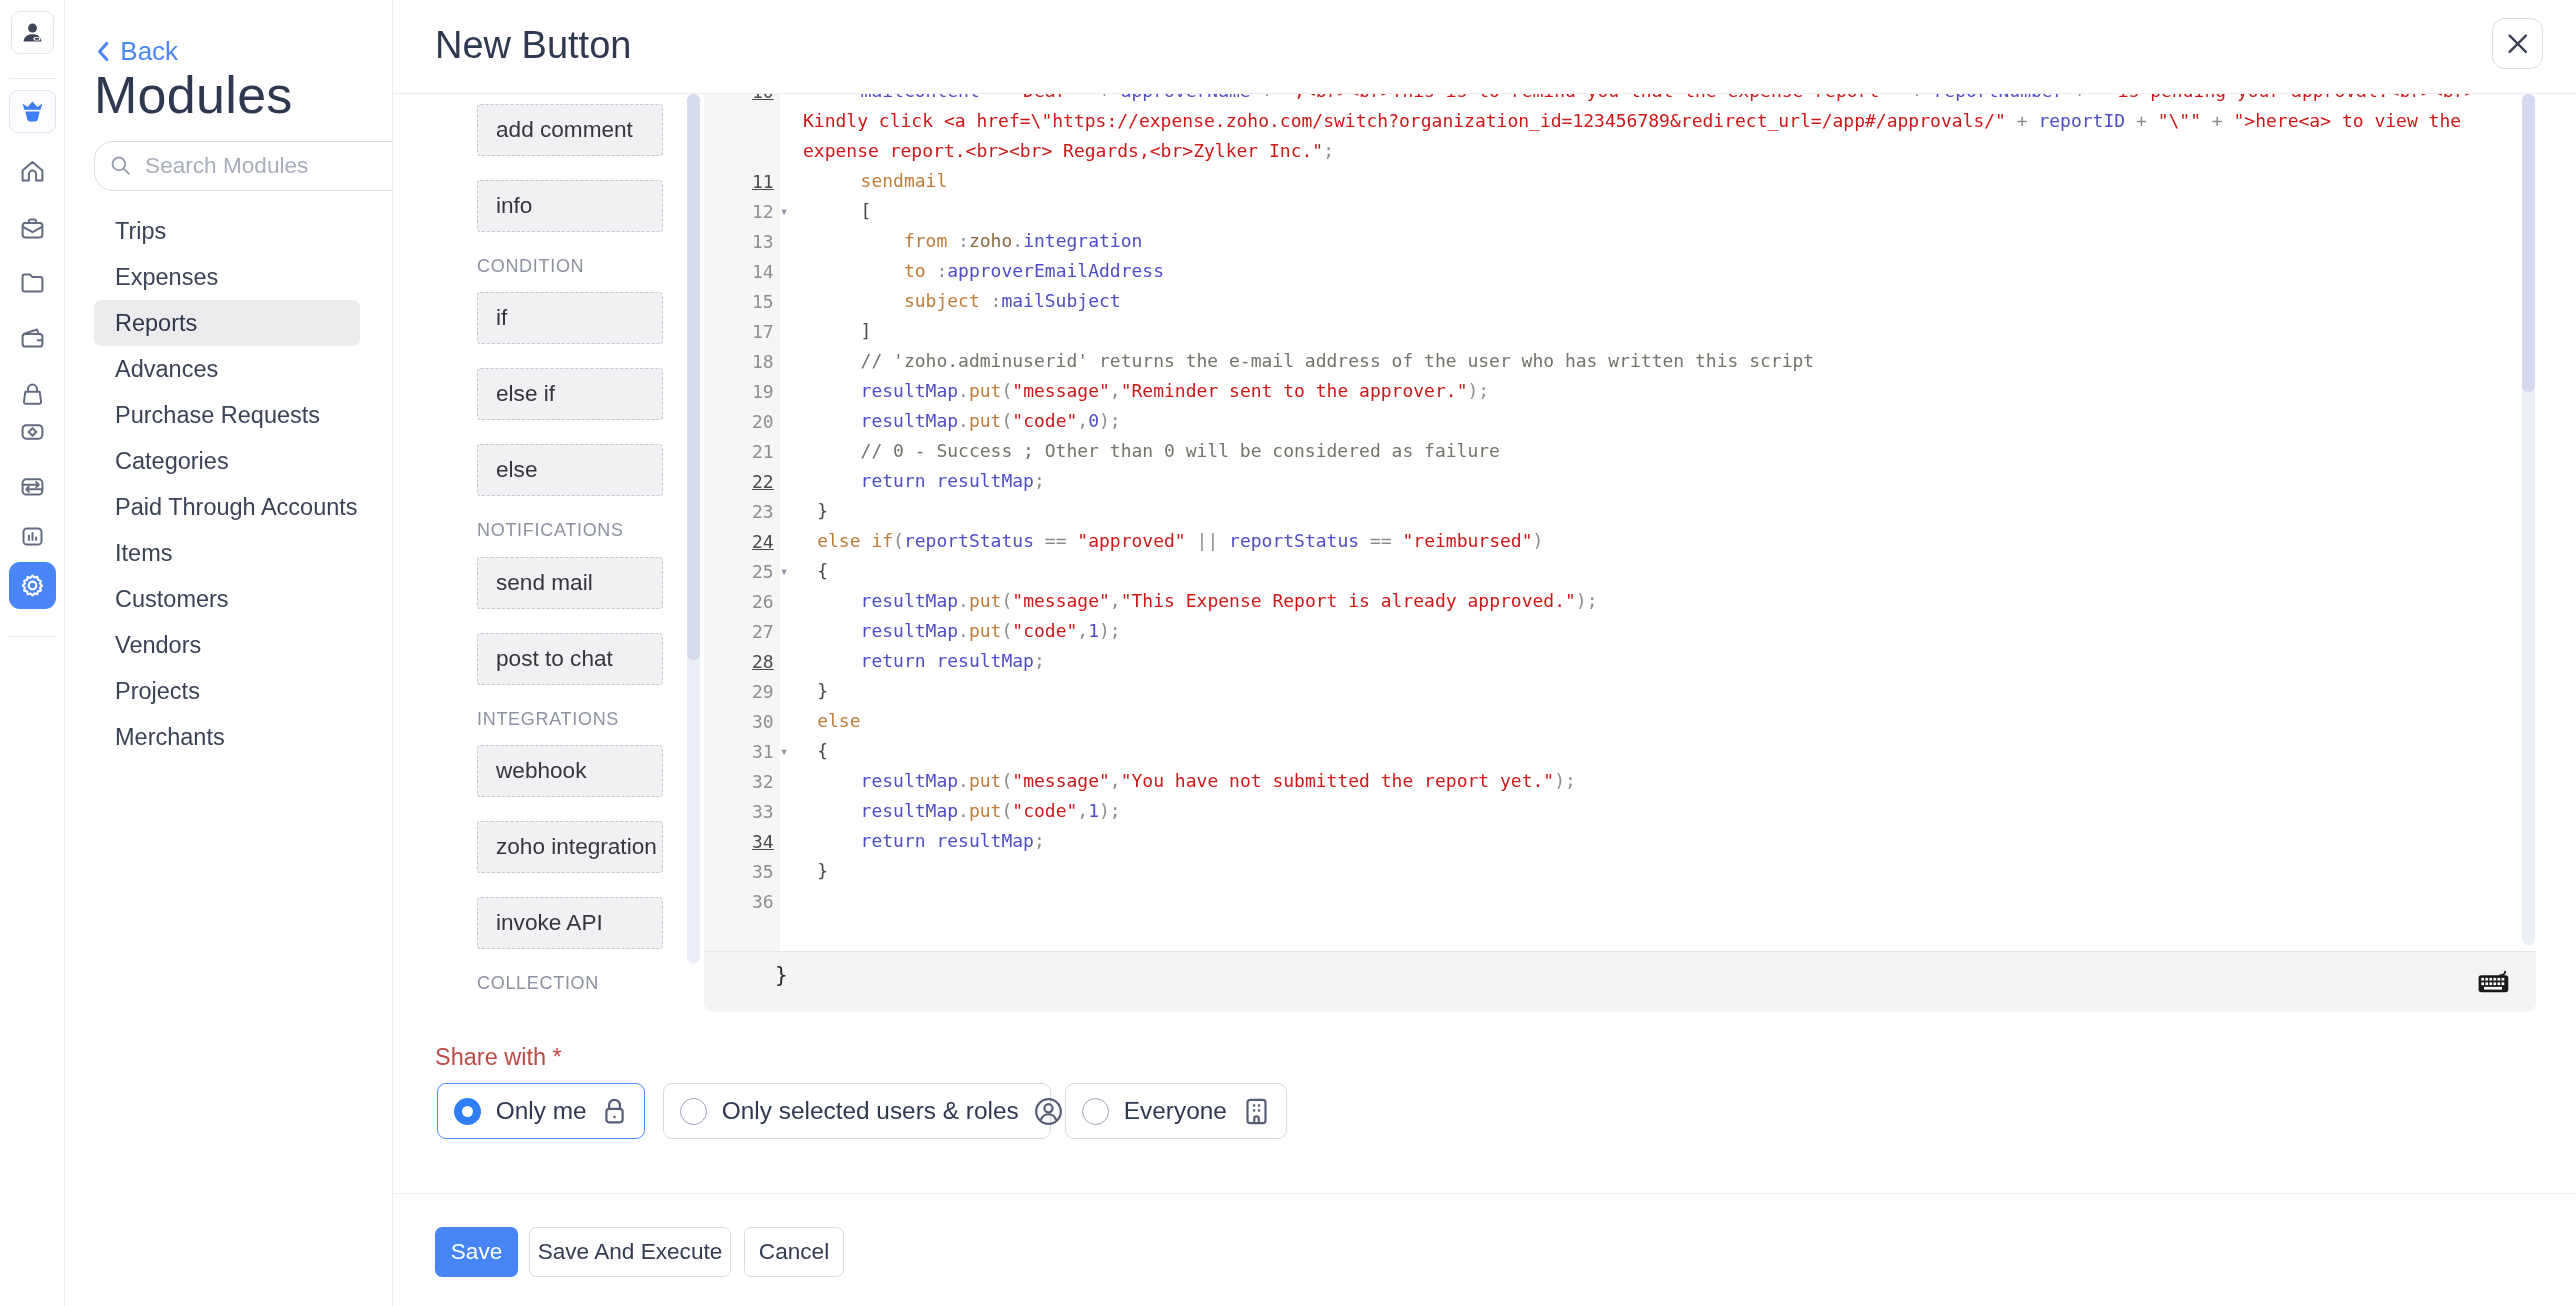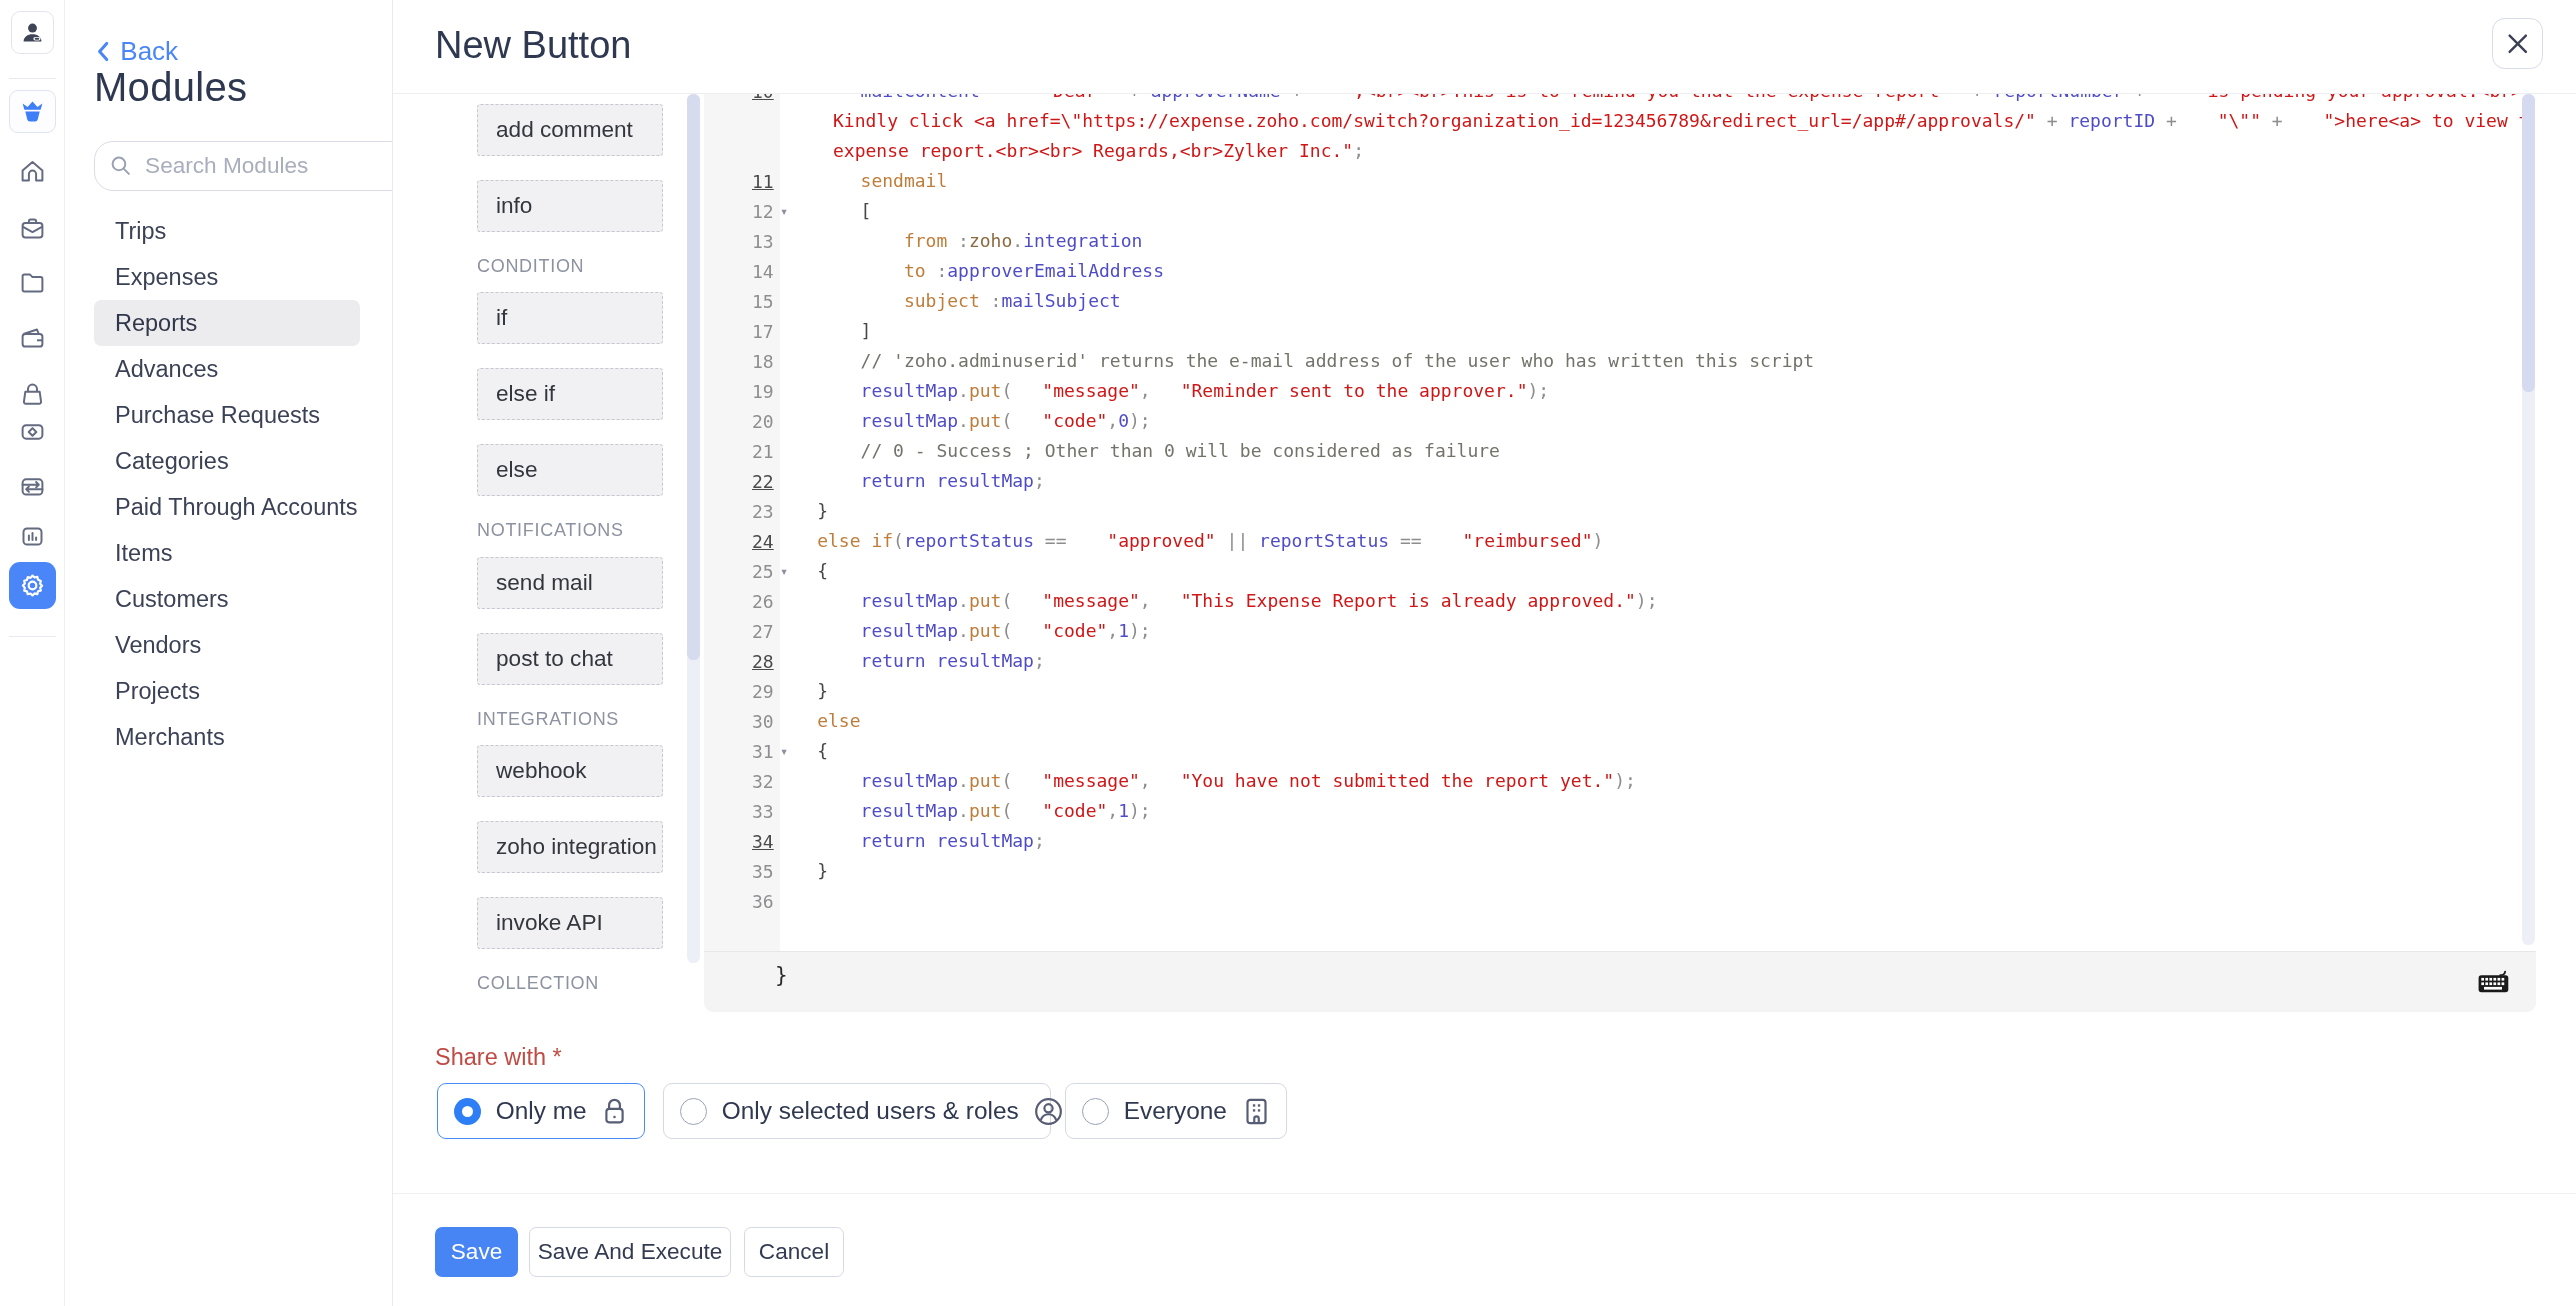--- a/index.html
+++ b/index.html
@@ -15,21 +15,21 @@
   .rail { position:absolute; left:0; top:0; width:65px; height:1307px; background:#fff; border-right:0.9px solid #eeeef3; z-index:5; }
   .avatar-box { position:absolute; left:11px; top:11px; width:43px; height:43px; border:0.9px solid #e4e4ee; border-radius:9px; background:#fff; display:flex; align-items:center; justify-content:center; }
   .rail-div { position:absolute; left:9px; width:47px; height:0.9px; background:#e9e9f0; }
   .logo-box { position:absolute; left:9px; top:90px; width:47px; height:43px; border:0.9px solid #dfe3f2; border-radius:9px; background:#fdfdff; display:flex; align-items:center; justify-content:center; }
   .rail-ic { position:absolute; left:19px; width:27px; height:27px; color:#646b80; cursor:pointer; }
   .gear-box { position:absolute; left:9px; top:562px; width:47px; height:47px; background:#4a86f7; border-radius:11px; display:flex; align-items:center; justify-content:center; cursor:pointer; }
 
   
   .sidebar { position:absolute; left:65px; top:0; width:327px; height:1307px; background:#fff; }
   .back { position:absolute; left:92px-72px; left:30px; top:36px; display:flex; align-items:center; gap:9px; color:#4a86f7; font-size:26px; font-weight:500; cursor:pointer; }
-  .side-title { position:absolute; left:29px; top:65px; font-size:40px; font-weight:500; color:#2e3850; letter-spacing:0.3px; }
+  .side-title { position:absolute; left:29px; top:65px; font-size:52px; font-weight:500; color:#2e3850; letter-spacing:0.3px; }
   .search { position:absolute; left:29px; top:141px; width:321px; height:50px; border:0.9px solid #dcdce8; border-radius:19px; background:#fff; display:flex; align-items:center; padding-left:13.6px; gap:11px; }
   .search input { border:none; outline:none; font-size:22.6px; color:#3b4256; width:199px; font-family:"Liberation Sans",sans-serif; background:transparent; }
   .search input::placeholder { color:#a9aebc; }
   .mlist { position:absolute; left:29px; top:208px; width:266px; }
   .mitem { height:46px; line-height:46px; padding-left:21px; font-size:23.5px; color:#3b4256; border-radius:7.2px; cursor:pointer; white-space:nowrap; }
   .mitem.sel { background:#ececef; color:#31374a; font-weight:500; }
 
   
   .modal { position:absolute; left:392px; top:0; width:2184px; height:1307px; background:#fff; border-left:0.9px solid #e9e9f0; }
   .mheader { position:absolute; left:0; top:0; right:0; height:94px; border-bottom:0.9px solid #ededf2; background:#fff; }
@@ -51,21 +51,21 @@
   .escroll-thumb { position:absolute; left:2085px; top:0; width:12.7px; height:298px; background:#d6daf0; border-radius:6.3px; cursor:pointer; }
 
   .codewrap { position:absolute; left:267px; top:0; width:1819px; height:857px; overflow:hidden; }
   .codeinner { margin-top:-18px; }
   .crow { display:flex; height:30px; align-items:center; }
   .ln { flex:0 0 77px; display:flex; justify-content:flex-end; align-items:center; font-family:"DejaVu Sans Mono",monospace; font-size:18px; color:#8e8e90; }
   .ln .num { padding-right:4.5px;margin-left:48px; }
   .ln .num.u { text-decoration:underline; color:#4a4a4a; }
   .ln .arr { width:17px; font-size:13.6px; color:#8b90a0; text-align:left; padding-left:1.8px; }
   pre.cl { margin:0; padding-left:22px; font-family:"DejaVu Sans Mono",monospace; font-size:18px; line-height:30px; white-space:pre; }
-  .tk-p { color:#444; } .tk-v { color:#4f4cc8; } .tk-s { color:#cf1717;margin-left:30px; }
+  .tk-p { color:#444; } .tk-v { color:#4f4cc8; } .tk-s { color:#cf1717; }
   .tk-k { color:#bf7d3a; } .tk-o { color:#8d8d8d; } .tk-c { color:#73736a; }
   .tk-b { color:#474747; } .tk-z { color:#8c6a3f; }
 
   .efooter { position:absolute; left:267px; top:857px; width:1832px; height:61px; background:#f4f4f5; border-top:0.9px solid #e7e7ea; border-radius:0 0 9px 9px; }
   .fbrace { position:absolute; left:71px; top:11px; font-family:"DejaVu Sans Mono",monospace; font-size:21px; color:#2a2a2a; }
   .kbd-ic { position:absolute; right:25px; top:16.3px; cursor:pointer; }
 
   
   .share-label { position:absolute; left:42px; top:1044px; font-size:23.5px; color:#c04b44; }
   .card { position:absolute; top:1083px; height:56px; border:0.9px solid #d6d8e4; border-radius:9px; background:#fff; display:flex; align-items:center; padding:0 16.3px; gap:14.5px; cursor:pointer; }

